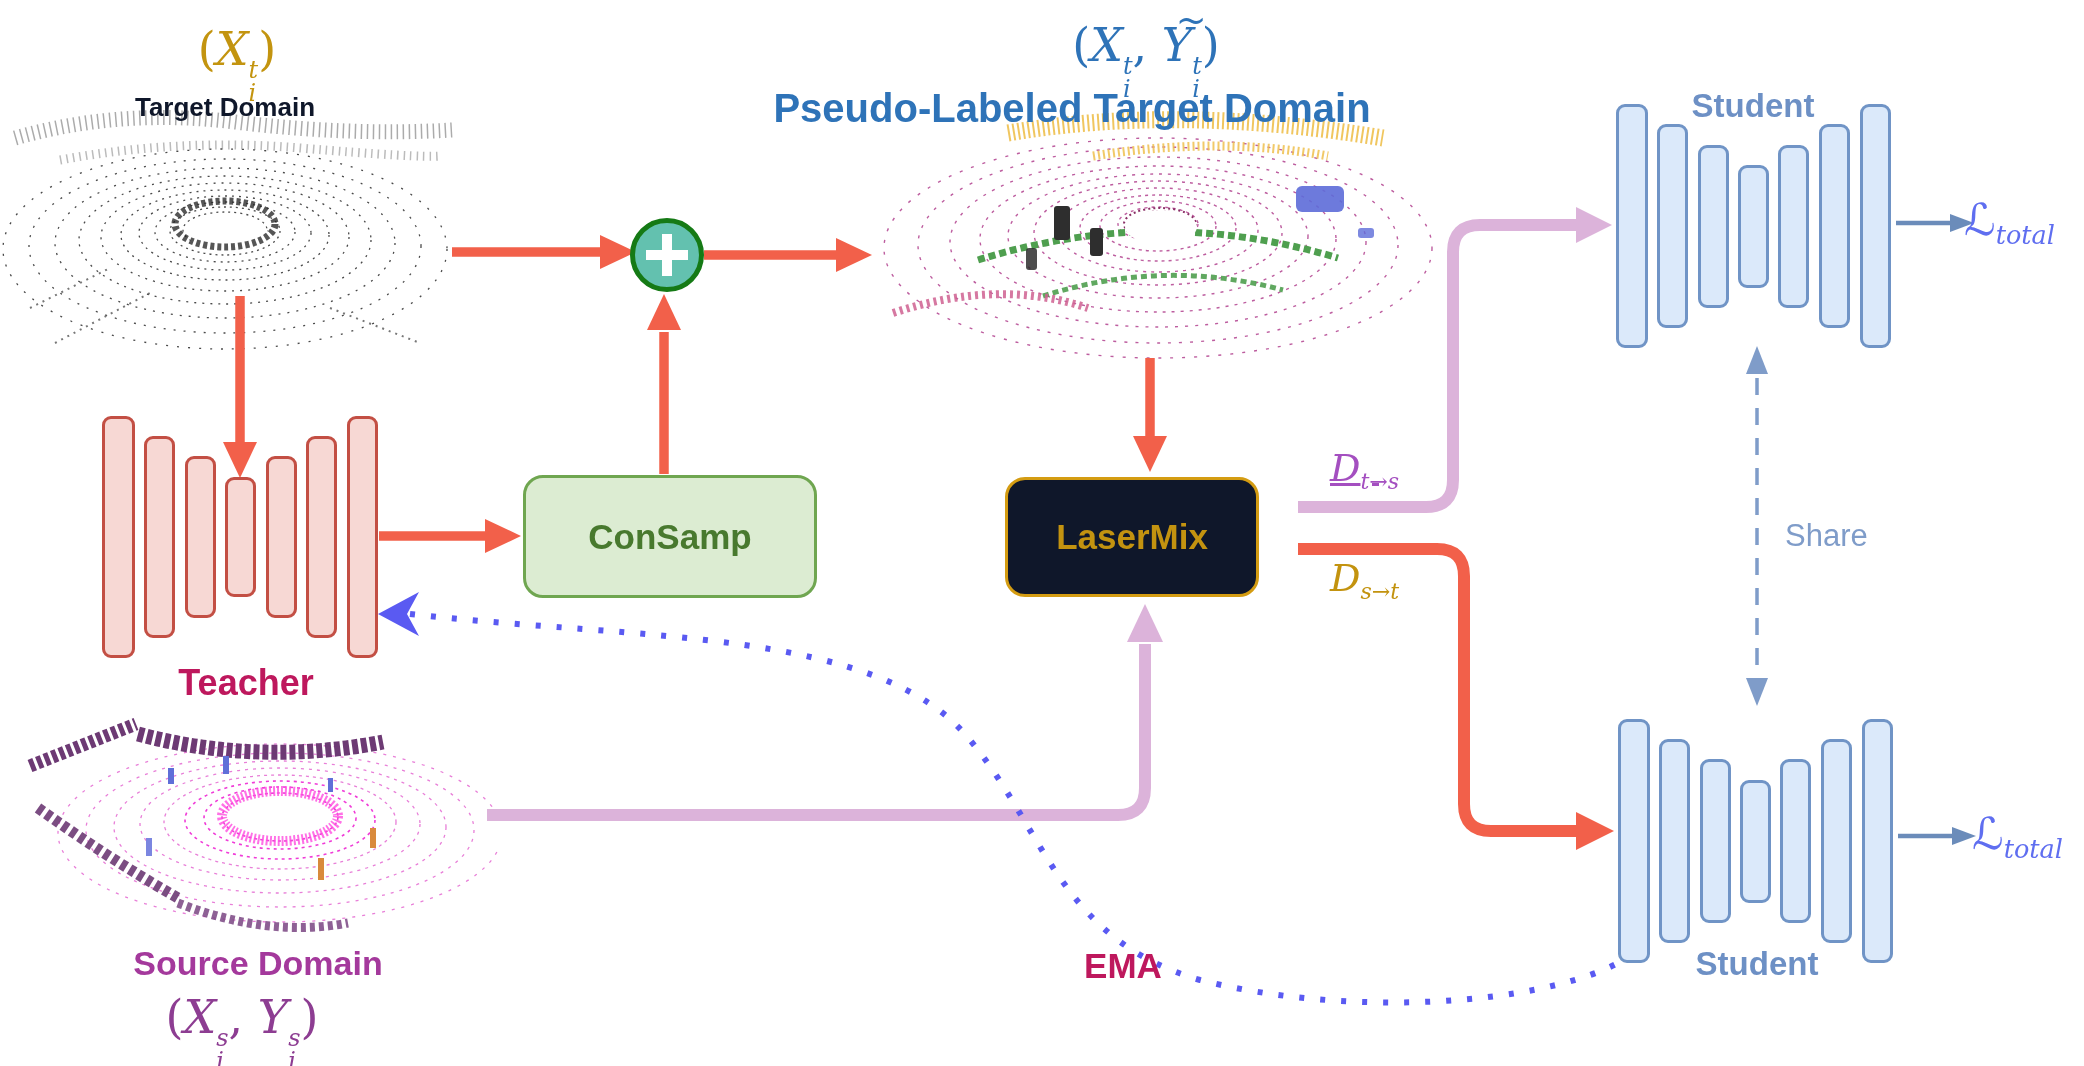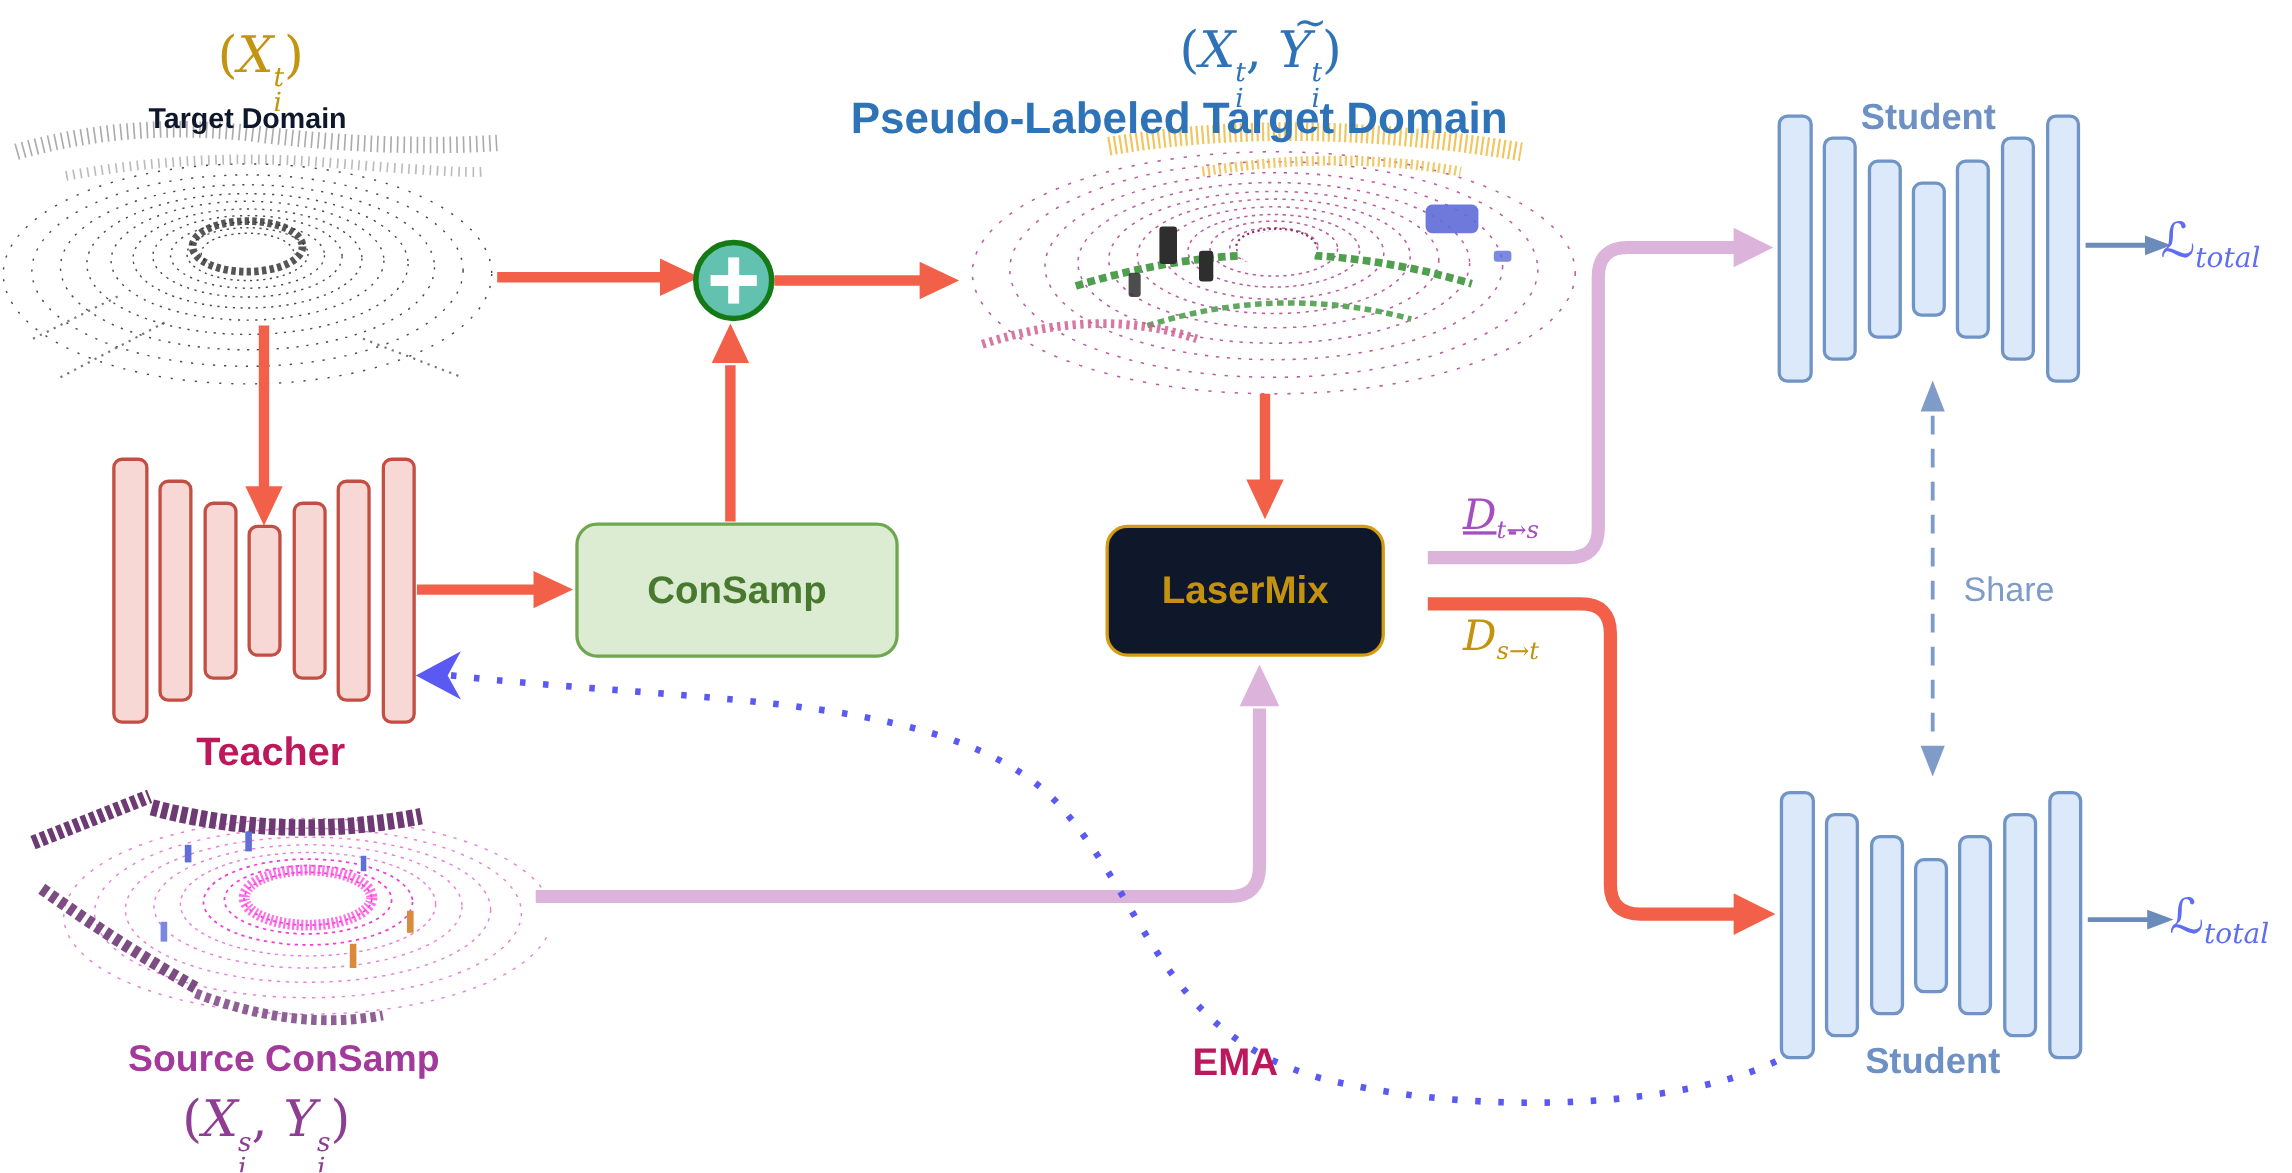--- a/index.html
+++ b/index.html
@@ -241,20 +241,20 @@
 
   <div class="formula f-loss-top">
     <span class="scriptL">ℒ</span><span class="msub">total</span>
   </div>
   <div class="formula f-loss-bottom">
     <span class="scriptL">ℒ</span><span class="msub">total</span>
   </div>
 
   <div class="lbl ctr lbl-target">Target Domain</div>
   <div class="lbl ctr lbl-pseudo">Pseudo-Labeled Target Domain</div>
-  <div class="lbl ctr lbl-source">Source ConSamp</div>
+  <div class="lbl ctr lbl-source">Source Domain</div>
   <div class="lbl ctr lbl-teacher">Teacher</div>
   <div class="lbl ctr lbl-student-top">Student</div>
   <div class="lbl ctr lbl-student-bottom">Student</div>
   <div class="lbl ctr lbl-ema">EMA</div>
   <div class="lbl lbl-share">Share</div>
 
 </div>
 
 </body></html>

